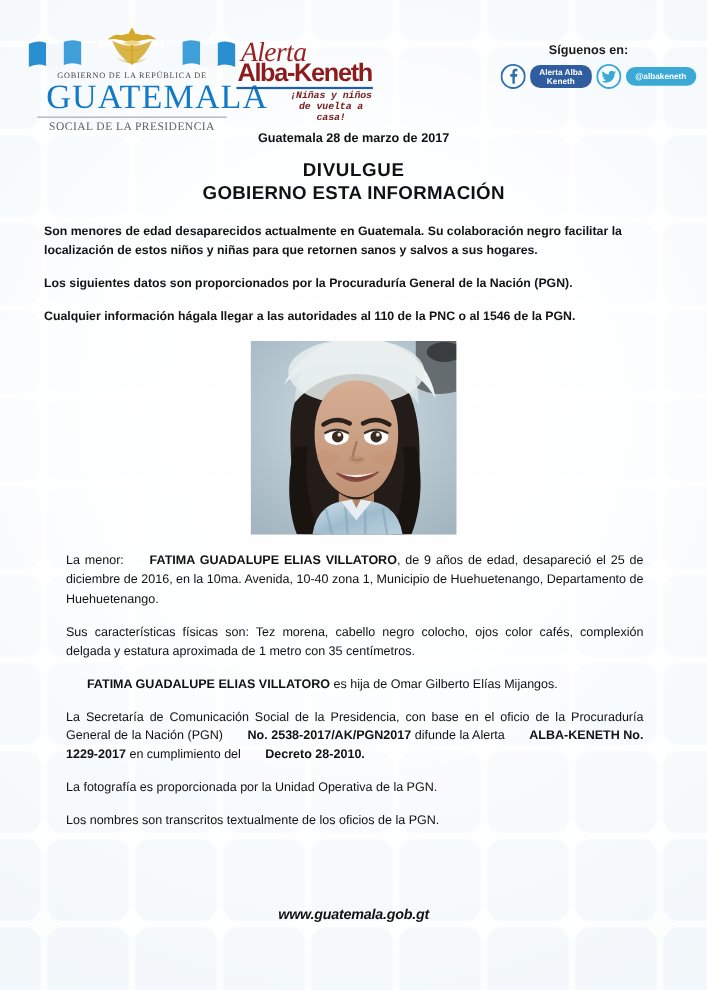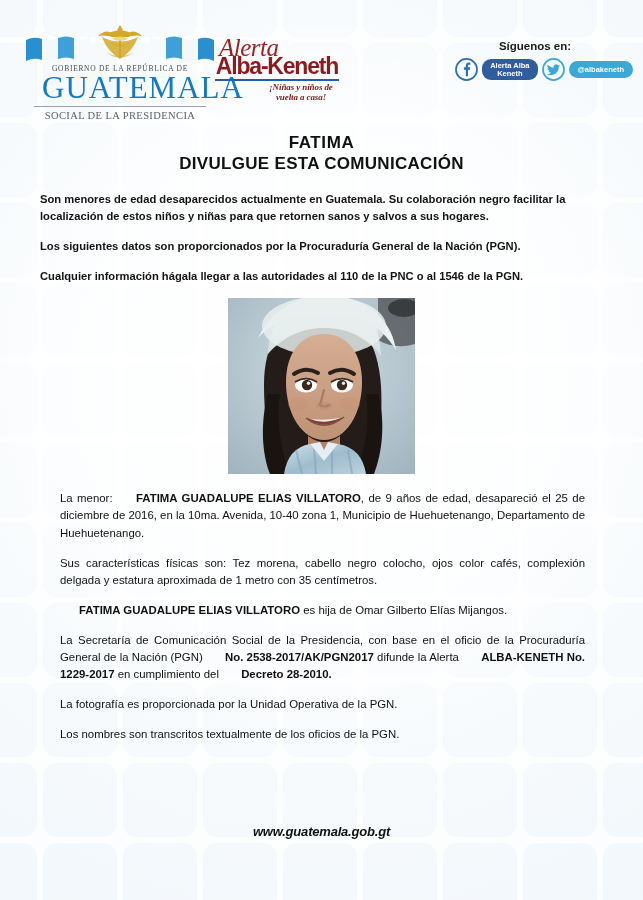--- a/index.html
+++ b/index.html
@@ -138,21 +138,21 @@
     letter-spacing: -1.2px;
     margin-top: -3px;
   }
   .ak-bar {
     height: 2.5px;
     background: #1f5fa8;
     width: 124px;
     margin: 1px auto 0 auto;
   }
   .ak-tag {
-    font-family: Liberation Serif, serif;
+    font-family: Liberation Mono, monospace;
     font-style: italic;
     font-size: 9px;
     font-weight: bold;
     color: #7a2020;
     margin-top: 1px;
     letter-spacing: -0.1px;
     margin-left: 48px;
   }
 
   
@@ -450,24 +450,25 @@
 Keneth</div>
           <svg class="soc-icon" viewBox="0 0 24 24">
             <circle cx="12" cy="12" r="11" fill="none" stroke="#3aa9d6" stroke-width="1.8"></circle>
             <path d="M19 7.9c-.5.23-1.05.38-1.63.45.59-.35 1.03-.9 1.25-1.56-.55.33-1.16.56-1.8.69a2.85 2.85 0 0 0-4.85 2.6A8.08 8.08 0 0 1 6.1 7.1a2.85 2.85 0 0 0 .88 3.8c-.46-.02-.9-.14-1.28-.35v.03a2.85 2.85 0 0 0 2.28 2.8c-.42.11-.86.13-1.28.05a2.85 2.85 0 0 0 2.66 1.98A5.72 5.72 0 0 1 5 16.6a8.06 8.06 0 0 0 4.37 1.28c5.24 0 8.11-4.34 8.11-8.11v-.37c.56-.4 1.04-.9 1.42-1.47z" fill="#3aa9d6"></path>
           </svg>
           <div class="soc-chip tw">@albakeneth</div>
         </div>
       </div>
     </div>
 
+    <div class="date-line">Guatemala 28 de marzo de 2017</div>
 
     <div class="urgent-block">
-      <div class="urgent-1">FATIMA</div>
-      <div class="urgent-2">DIVULGUE ESTA COMUNICACIÓN</div>
+      <div class="urgent-1">DIVULGUE</div>
+      <div class="urgent-2">GOBIERNO ESTA INFORMACIÓN</div>
     </div>
 
     <div class="intro">
       <p>Son menores de edad desaparecidos actualmente en Guatemala. Su colaboración negro facilitar la localización de estos niños y niñas para que retornen sanos y salvos a sus hogares.</p>
       <p>Los siguientes datos son proporcionados por la Procuraduría General de la Nación (PGN).</p>
       <p>Cualquier información hágala llegar a las autoridades al 110 de la PNC o al 1546 de la PGN.</p>
     </div>
 
     <div class="photo-wrap">
       <div class="photo">

